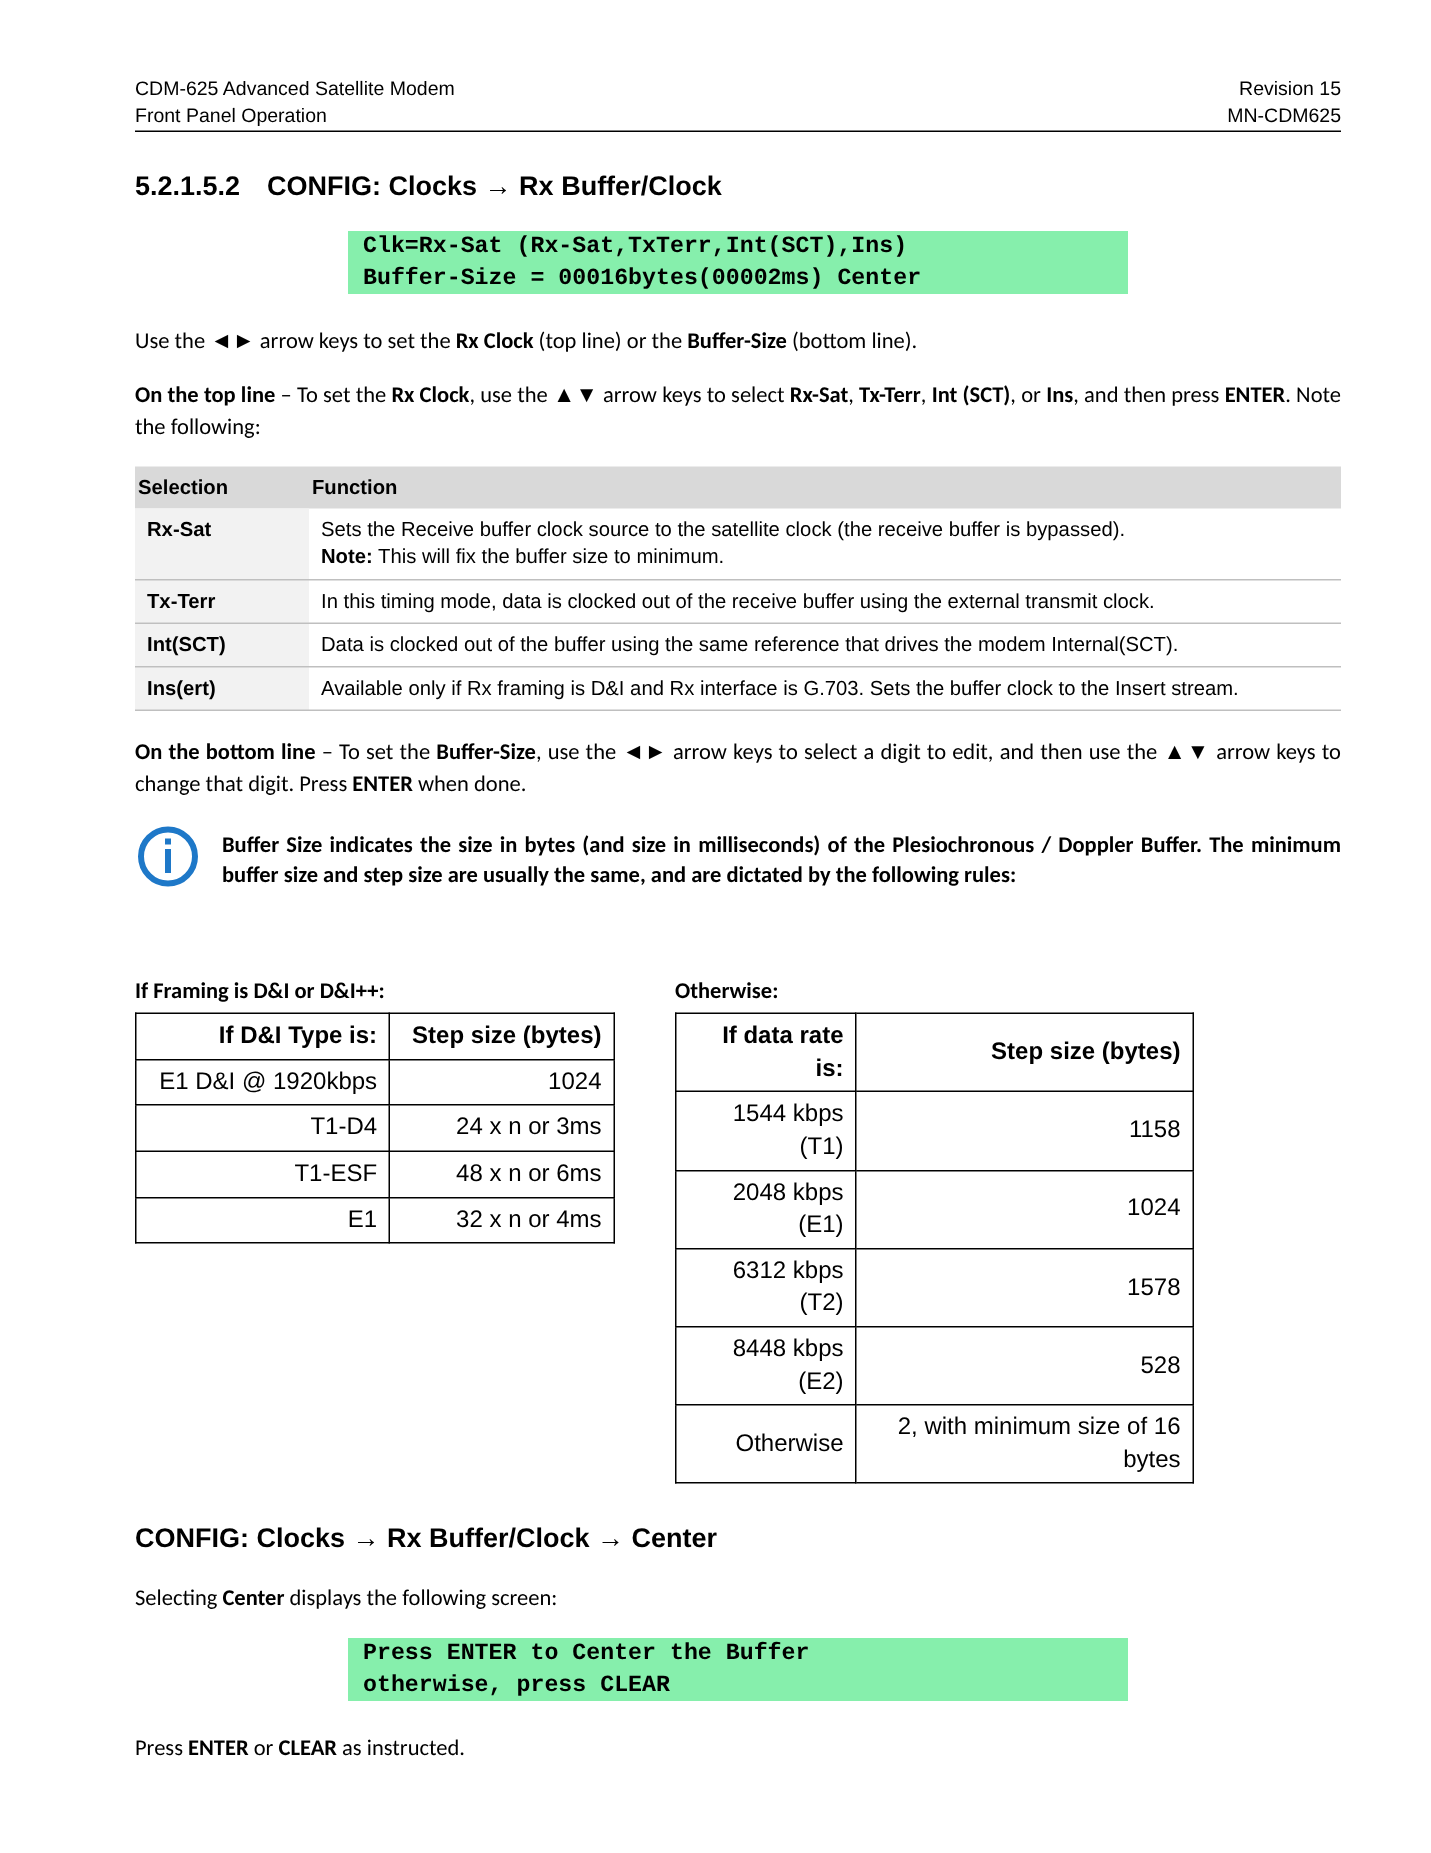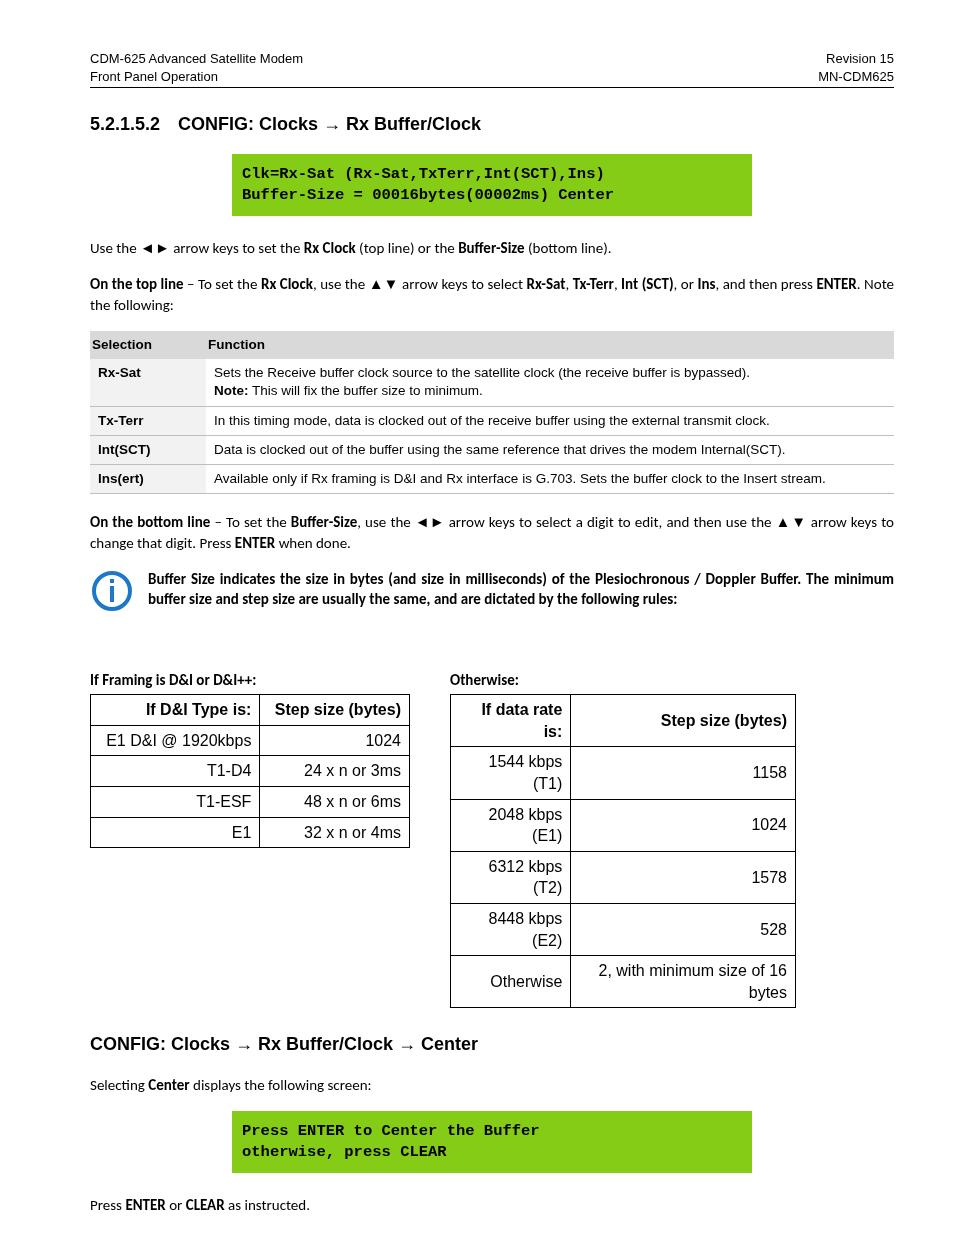--- a/index.html
+++ b/index.html
@@ -25,35 +25,35 @@
   h2.section {
     font-family: Arial, Helvetica, sans-serif;
     font-weight: bold;
     font-size: 18px;
     margin: 10px 0 18px 0;
   }
   h2.section .num { margin-right: 18px; }
   .codeblock {
     font-family: "Courier New", monospace;
     font-weight: bold;
-    background: #84cc16;
-    padding: 10px 10px;
+    background: #86efac;
+    padding: 0 10px;
     margin: 0 auto 22px auto;
     width: 500px;
     font-size: 15.5px;
     line-height: 1.35;
   }
   p { margin: 10px 0 16px 0; text-align: justify; }
   b { font-weight: bold; }
   table { border-collapse: collapse; font-family: Arial, Helvetica, sans-serif; font-size: 13.5px; }
   .seltable { width: 100%; margin: 8px 0 18px 0; }
   .seltable th { background: #d9d9d9; text-align: left; padding: 5px 2px; font-weight: bold; border: none; }
   .seltable td { padding: 5px 8px; border-bottom: 1px solid #bfbfbf; vertical-align: top; }
   .seltable td.sel { font-weight: bold; background: #f2f2f2; width: 100px; }
-  .notewrap { display: flex; gap: 14px; margin: 6px 0 14px 0; align-items: flex-start; }
+  .notewrap { display: flex; gap: 14px; margin: 6px 0 14px 0; align-items: center; }
   .noteicon { flex: 0 0 44px; }
   .notetext { font-family: Calibri, Arial, sans-serif; font-weight: bold; text-align: justify; font-size: 15px; }
   .twocol { display: flex; gap: 40px; margin-bottom: 24px; }
   .colhdr { font-weight: bold; margin-bottom: 4px; margin-top: 38px; }
   .gridtable { border: 1px solid #000; }
   .gridtable th, .gridtable td { border: 1px solid #000; padding: 4px 8px; text-align: right; font-size: 16px; }
   .gridtable th { font-weight: bold; }
   .leftbox { width: 320px; }
   .rightbox { width: 346px; }
   .footer { text-align: center; font-family: Arial, Helvetica, sans-serif; font-size: 19px; border-top: 1px solid #000; padding-top: 4px; margin-top: 120px; }

